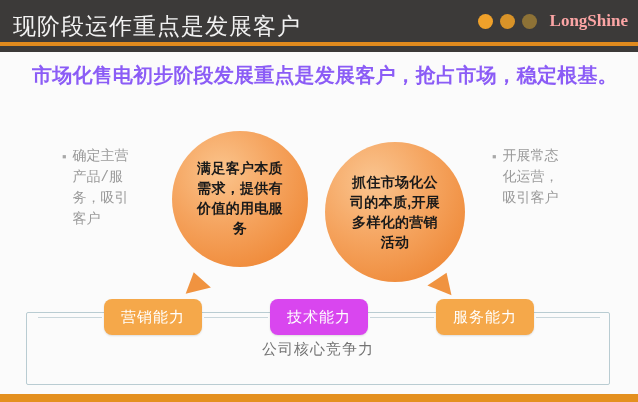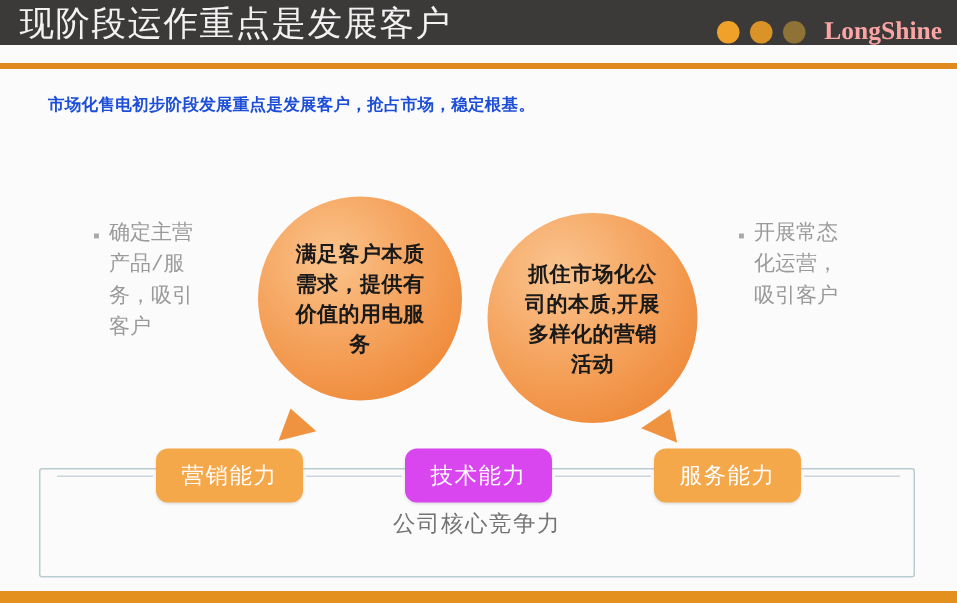--- a/index.html
+++ b/index.html
@@ -11,21 +11,21 @@
   }
   .slide {
     position: relative;
     width: 638px; height: 402px;
     background: #fbfbfb;
   }
 
   
   .header {
     position: absolute; left: 0; top: 0;
-    width: 638px; height: 30px;
+    width: 638px; height: 52px;
     background: #3c3a39;
     display: flex; align-items: center;
   }
   .header-title {
     color: #f2f2f2;
     font-size: 23px;
     letter-spacing: 1px;
     margin-left: 13px;
     white-space: nowrap;
     font-weight: 400;
@@ -50,23 +50,23 @@
   .header-rule {
     position: absolute; left: 0; top: 42px;
     width: 638px; height: 4px;
     background: #e08a1e;
   }
 
   
   .subtitle {
     position: absolute; left: 32px; top: 62px;
     width: 580px;
-    font-size: 11px;
+    font-size: 20px;
     font-weight: bold;
-    color: #1d4ed8;
+    color: #8b5cf6;
     letter-spacing: 0.2px;
     white-space: nowrap;
   }
 
   
   .bullet-col {
     position: absolute;
     display: flex;
     align-items: flex-start;
     color: #9a9a9a;
@@ -95,20 +95,21 @@
     font-size: 14px;
     line-height: 20px;
     font-weight: bold;
     letter-spacing: 0.3px;
   }
   .circle span { display: block; width: 92px; }
   .circle-left {
     left: 172px; top: 131px;
     width: 136px; height: 136px;
     background: radial-gradient(circle at 36% 30%, #fbc48c 0%, #f5a45f 42%, #f08c3c 78%, #ec8530 100%);
+    font-family: Liberation Serif, serif;
   }
   .circle-right {
     left: 325px; top: 142px;
     width: 140px; height: 140px;
     background: radial-gradient(circle at 34% 28%, #fac590 0%, #f5a45f 44%, #ef8b3b 80%, #ea8128 100%);
   }
 
   
   .arrow {
     position: absolute;

